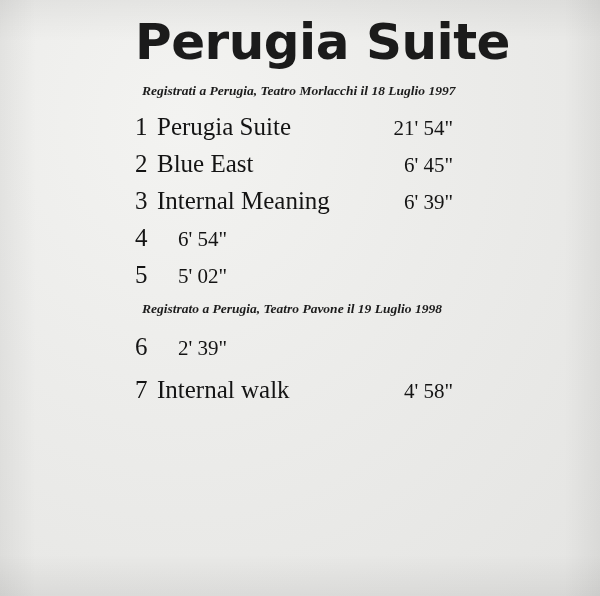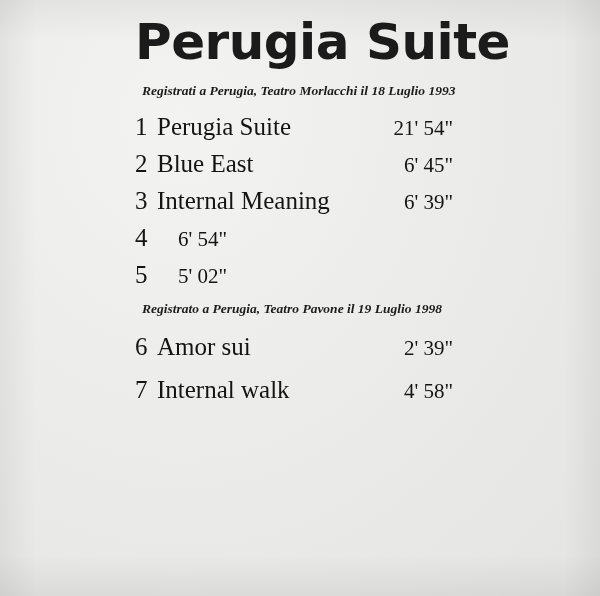--- a/index.html
+++ b/index.html
@@ -88,21 +88,21 @@
 </head>
 <body>
 
 <div class="page">
   <div class="grain"></div>
 
   <div class="content">
 
     <h1 class="title">Perugia Suite</h1>
 
-    <div class="note note-1">Registrati a Perugia, Teatro Morlacchi il 18 Luglio 1993</div>
+    <div class="note note-1">Registrati a Perugia, Teatro Morlacchi il 18 Luglio 1997</div>
 
     <div class="group">
       <div class="track">
         <span class="num">1</span>
         <span class="name">Perugia Suite</span>
         <span class="time">21' 54"</span>
       </div>
       <div class="track">
         <span class="num">2</span>
         <span class="name">Blue East</span>
@@ -122,21 +122,20 @@
         <span class="time">5' 02"</span>
       </div>
     </div>
 
     <div class="note">Registrato a Perugia, Teatro Pavone il 19 Luglio 1998</div>
     <div class="spacer-sm"></div>
 
     <div class="group">
       <div class="track">
         <span class="num">6</span>
-        <span class="name">Amor sui</span>
         <span class="time">2' 39"</span>
       </div>
     </div>
 
     <div class="spacer-sm"></div>
 
     <div class="group">
       <div class="track">
         <span class="num">7</span>
         <span class="name">Internal walk</span>

